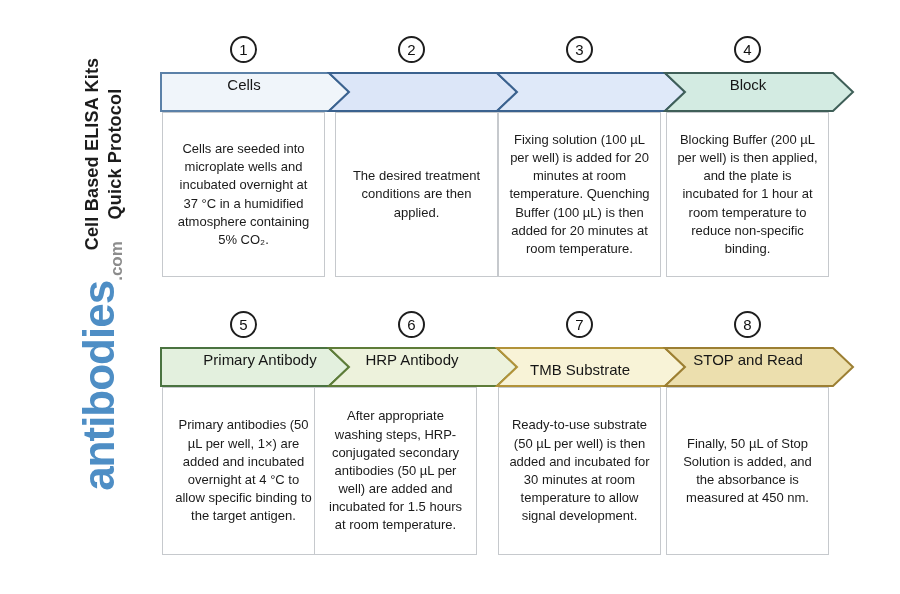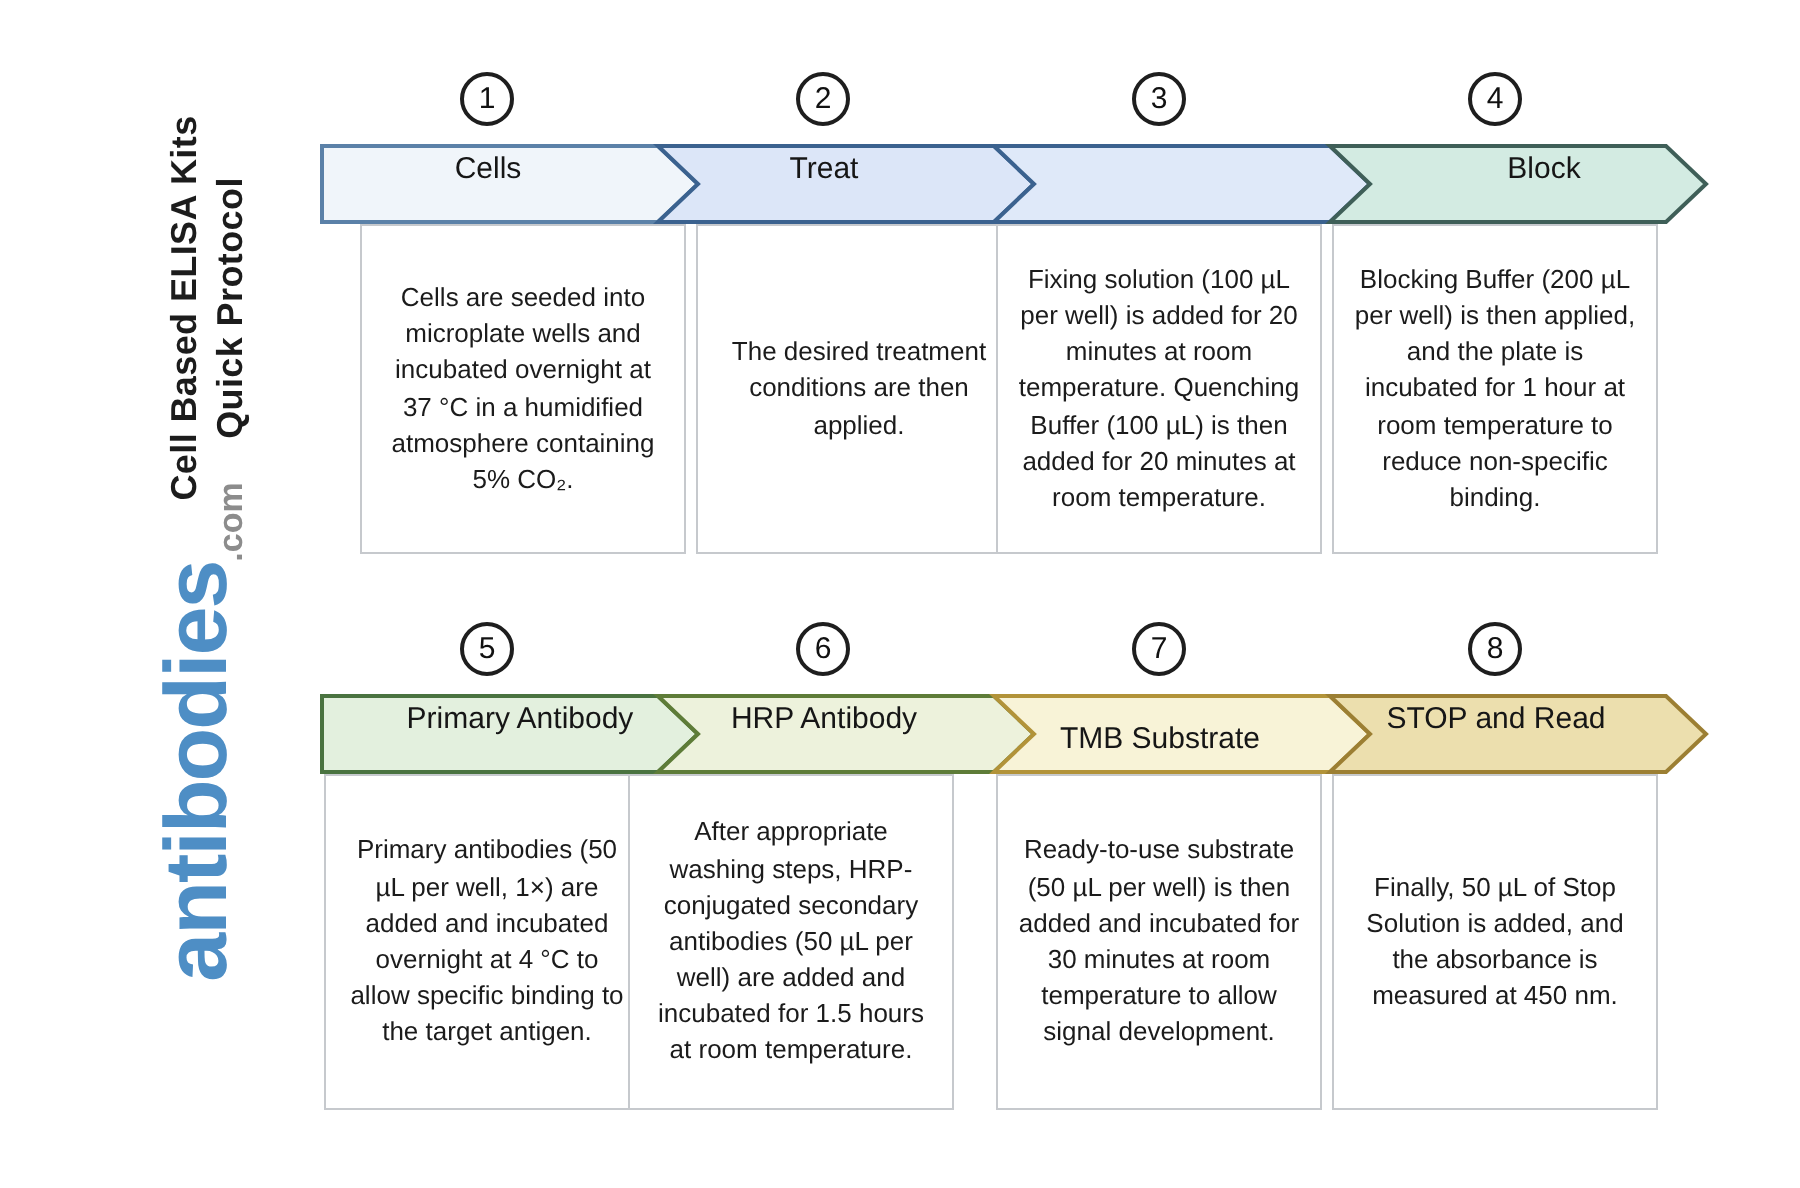--- a/index.html
+++ b/index.html
@@ -76,27 +76,26 @@
     <span>4</span>
     </div>
 
   <svg class="chevron-svg" style="top:72px;" viewBox="0 0 694 40">
     <polygon points="1,1 169,1 189,20 169,39 1,39" stroke-width="2" fill="#f0f5fa" stroke="#5b81a8"></polygon>
     <polygon points="169,1 337,1 357,20 337,39 169,39 189,20" stroke-width="2" fill="#dce6f8" stroke="#3b628f"></polygon>
     <polygon points="337,1 505,1 525,20 505,39 337,39 357,20" stroke-width="2" fill="#dfe9f9" stroke="#3b628f"></polygon>
     <polygon points="505,1 673,1 693,20 673,39 505,39 525,20" stroke-width="2" fill="#d3ebe2" stroke="#3f5f58"></polygon>
   </svg>
   <div class="chev-label" style="left:162px; top:72px;">Cells</div>
-  <div class="chev-label" style="left:330px; top:72px;">Treat</div>
-  <div class="chev-label" style="left:690px; top:72px;">Block</div>
+  <div class="chev-label" style="left:666px; top:72px;">Block</div>
 
-  <div class="desc-box row1-box" style="left:162px;margin-left:18px;">
+  <div class="desc-box row1-box" style="left:162px;">
     <span>Cells are seeded into microplate wells and incubated overnight at 37 °C in a humidified atmosphere containing 5% CO₂.</span>
     </div>
-  <div class="desc-box row1-box" style="left:348px;">
+  <div class="desc-box row1-box" style="left:335px;">
     <span>The desired treatment conditions are then applied.</span>
     </div>
   <div class="desc-box row1-box" style="left:498px;">
     <span>Fixing solution (100 µL per well) is added for 20 minutes at room temperature. Quenching Buffer (100 µL) is then added for 20 minutes at room temperature.</span>
     </div>
   <div class="desc-box row1-box" style="left:666px;">
     <span>Blocking Buffer (200 µL per well) is then applied, and the plate is incubated for 1 hour at room temperature to reduce non-specific binding.</span>
     </div>
 
   <div class="circle" style="left:230px; top:311px;">

